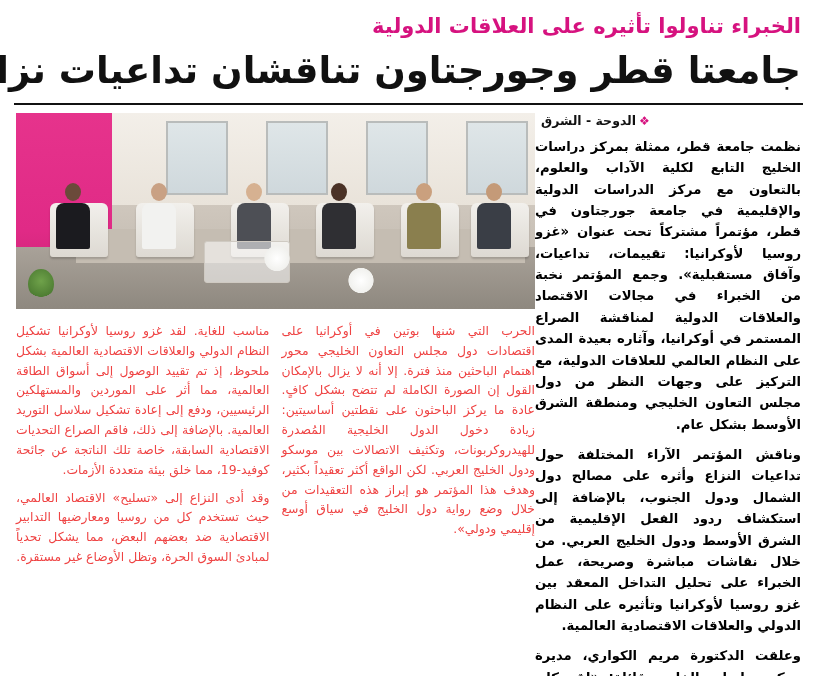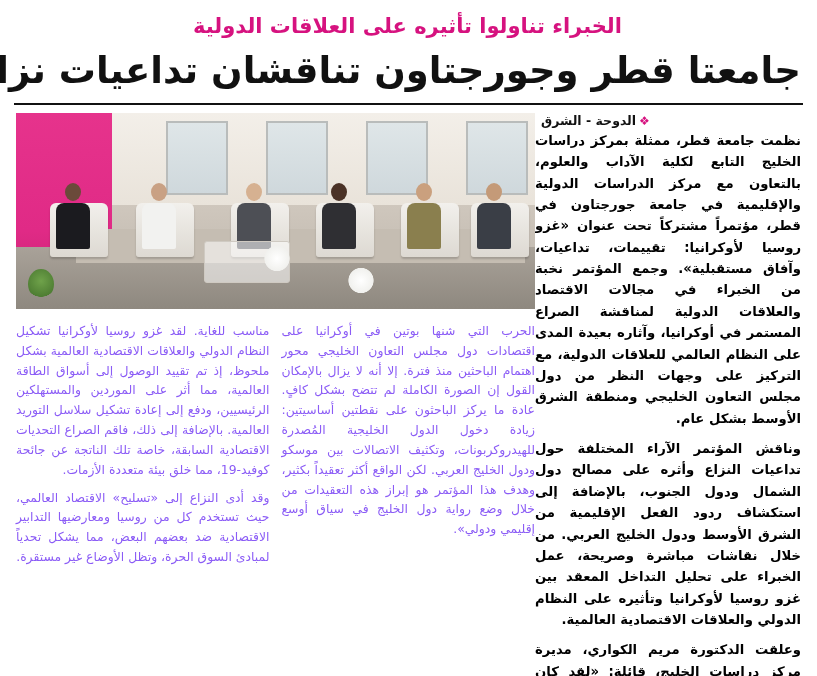--- a/index.html
+++ b/index.html
@@ -18,21 +18,21 @@
   .page {
     position: relative;
     width: 817px;
     height: 676px;
     box-sizing: border-box;
     padding: 10px 14px 8px 14px;
   }
 
   
   .kicker {
-    text-align: center;
+    text-align: right;
     font-size: 21px;
     font-weight: bold;
     color: #d6127f;
     letter-spacing: 0px;
     line-height: 1.2;
     padding-right: 2px;
     margin-top: 4px;
     white-space: nowrap;
     direction: rtl;
   }
@@ -68,21 +68,21 @@
     flex: 0 0 268px;
     padding-right: 2px;
     box-sizing: border-box;
   }
   .byline {
     text-align: left;
     direction: rtl;
     font-size: 12.5px;
     font-weight: bold;
     color: #111;
-    margin-bottom: 2px;
+    margin-bottom: 8px;
     padding-left: 6px;
   }
   .byline .flower {
     color: #d6127f;
     font-size: 12px;
     margin-left: 3px;
   }
   .lede {
     font-size: 13.2px;
     line-height: 1.62;
@@ -174,21 +174,21 @@
     direction: rtl;
     gap: 12px;
     flex: 1 1 auto;
   }
   .col {
     flex: 1 1 0;
     font-size: 12.4px;
     line-height: 1.6;
     text-align: justify;
     direction: rtl;
-    color: #8b5cf6;
+    color: #ef4444;
   }
   .col p { margin: 0 0 8px 0; }
 </style>
 </head>
 <body>
 
 <div class="page">
 
   <div class="kicker">الخبراء تناولوا تأثيره على العلاقات الدولية</div>
 

